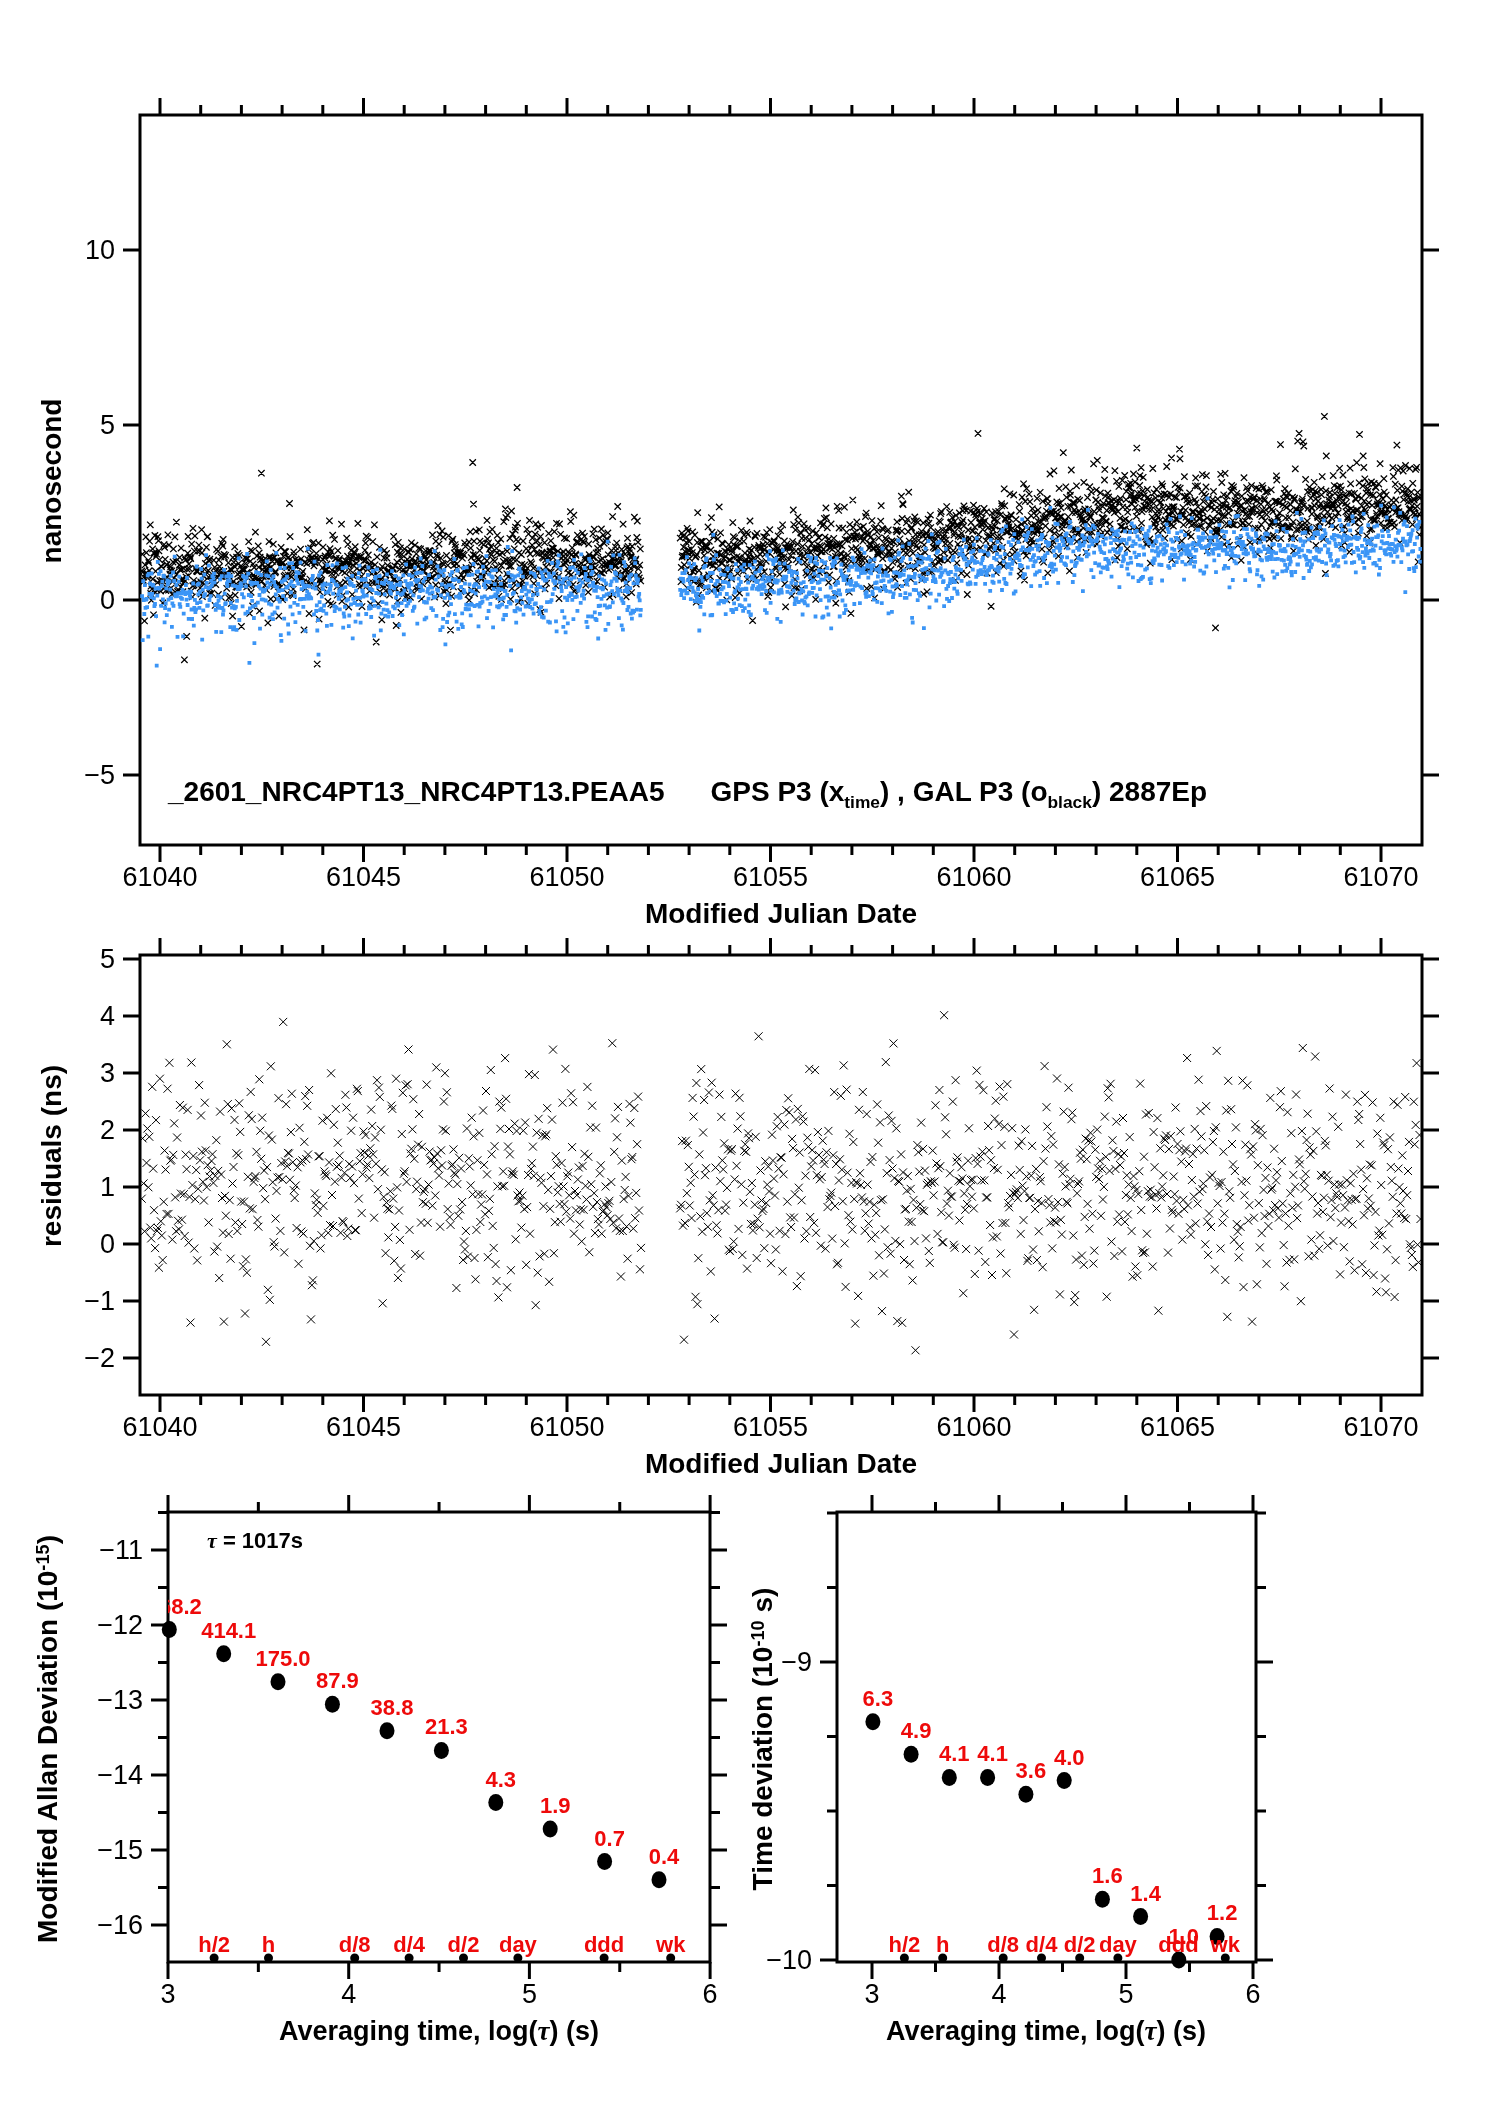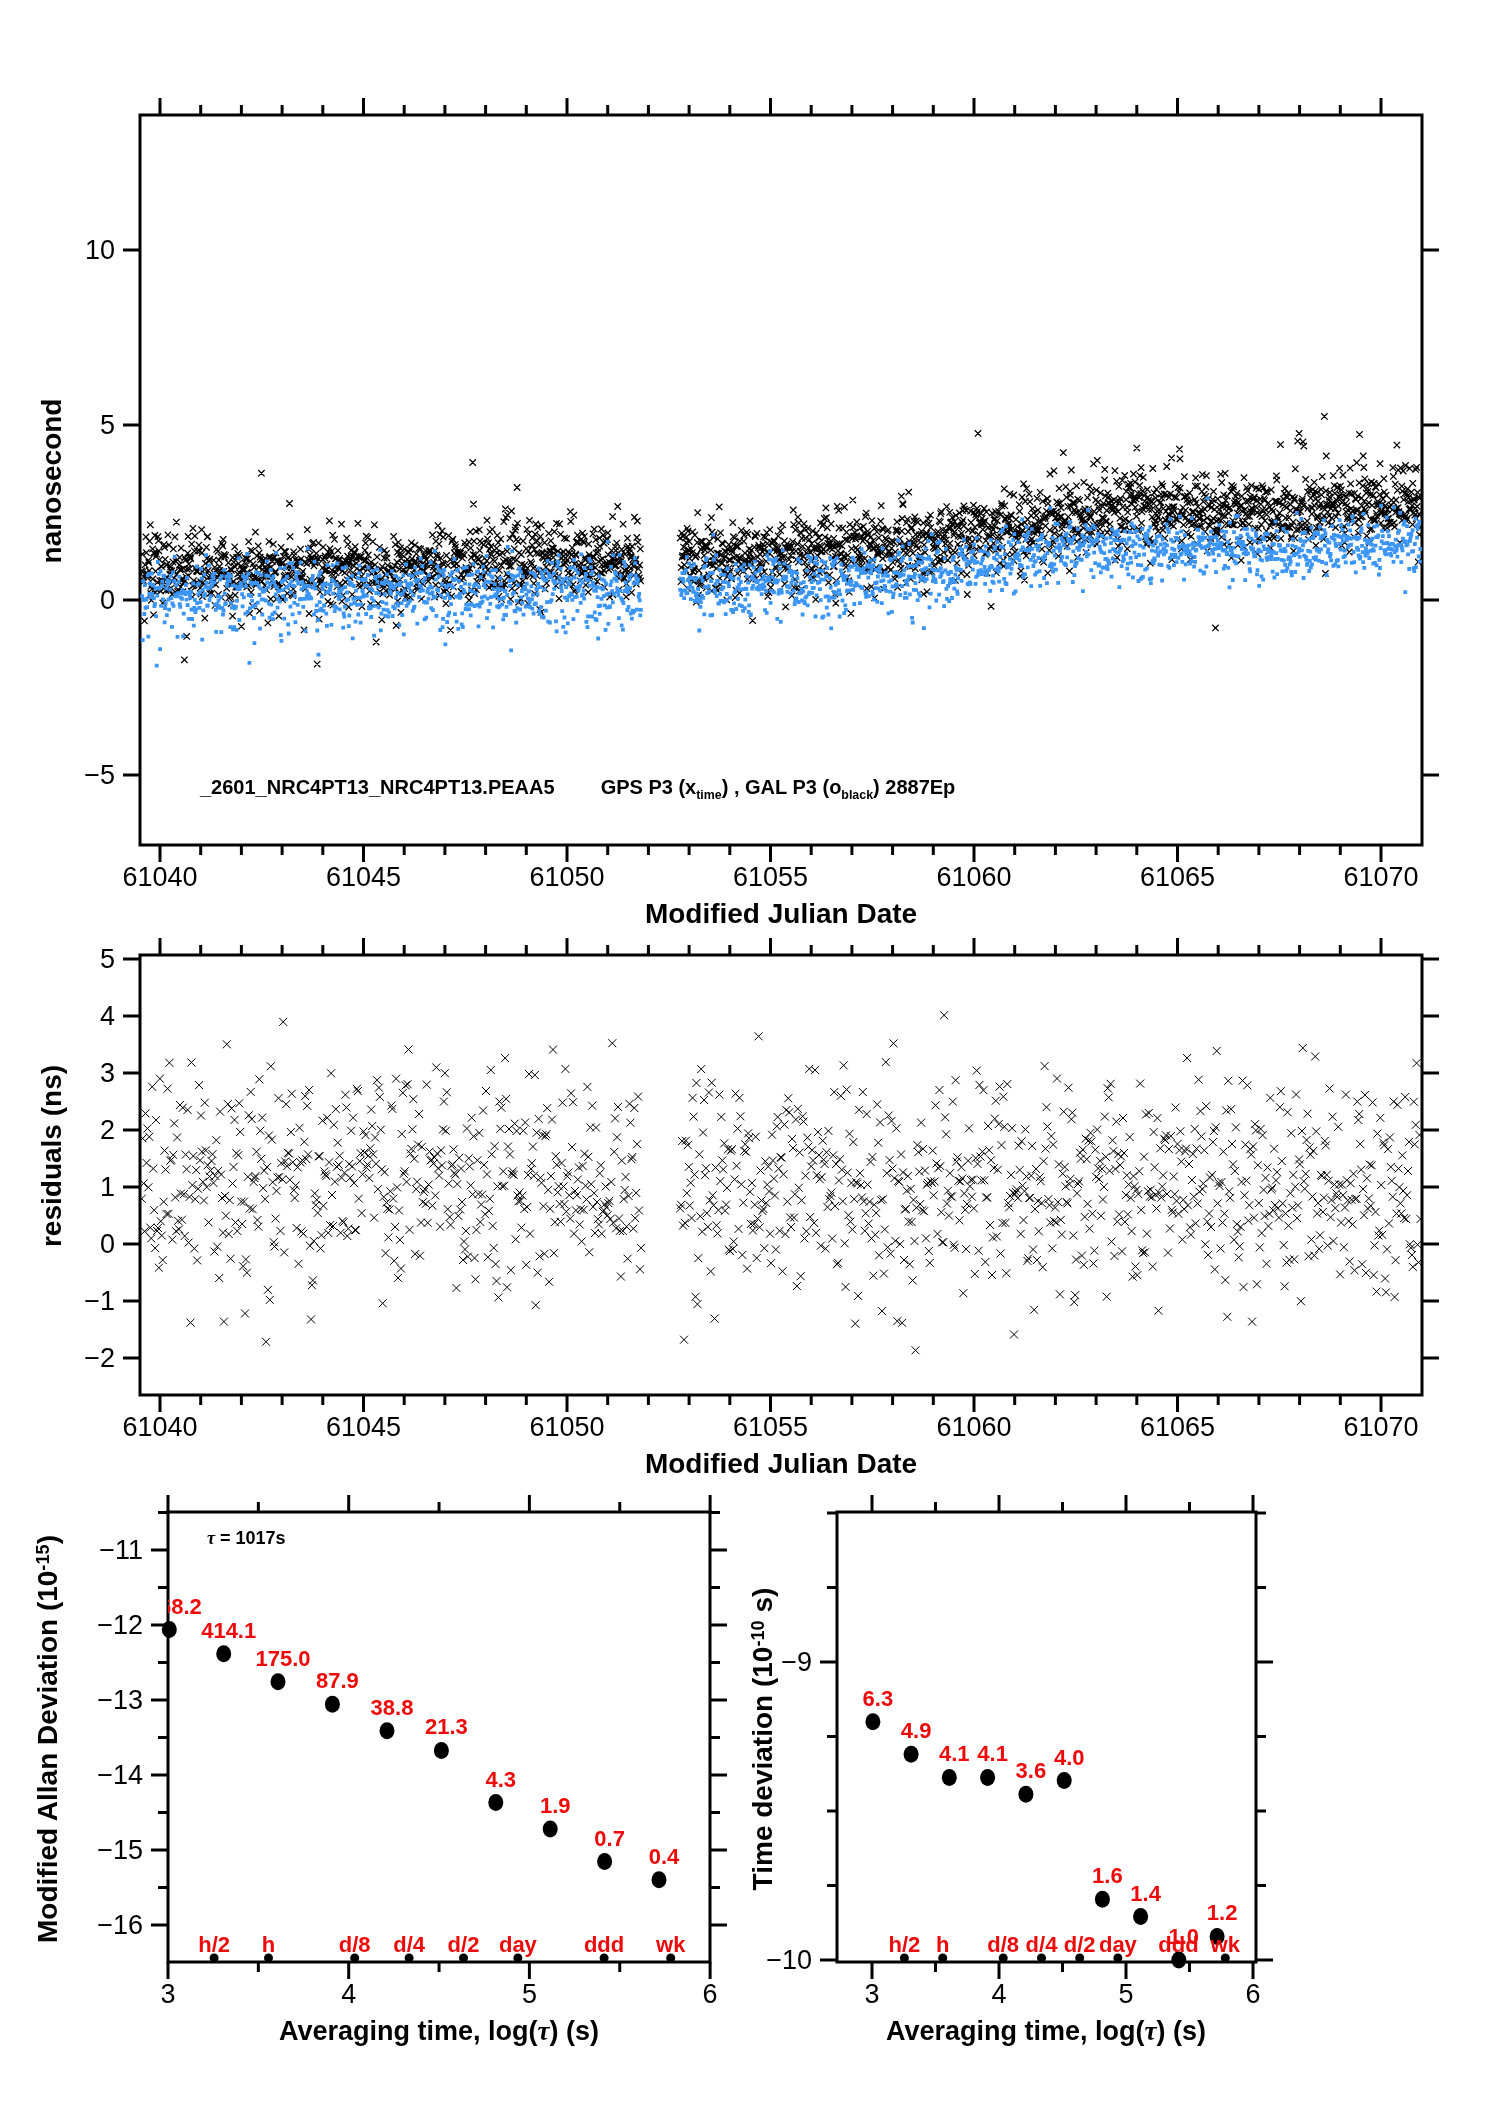--- a/index.html
+++ b/index.html
@@ -2,25 +2,25 @@
 <html><head>
 <meta charset="utf-8">
 <style>
   html,body{margin:0;padding:0;background:#ffffff;}
   body{font-family:"Liberation Sans", sans-serif;}
   #canvas{position:relative;width:1488px;height:2105px;background:#fff;overflow:hidden;}
   #plot-svg{position:absolute;left:0;top:0;}
   .lbl{position:absolute;color:#000;white-space:nowrap;}
   .rot{transform:rotate(-90deg);text-align:center;}
   .axis-title{font-weight:bold;font-size:28px;}
-  .top-title{font-weight:bold;font-size:20px;display:flex;align-items:baseline;margin-left:32px;}
+  .top-title{font-weight:bold;font-size:28px;display:flex;align-items:baseline;}
   .subsc{font-size:62%;position:relative;top:0.38em;font-weight:bold;}
   .supsc{font-size:65%;position:relative;top:-0.45em;font-weight:bold;}
   .annot{font-weight:bold;font-size:24px;}
-  .tau-annot{font-weight:bold;font-size:18px;}
+  .tau-annot{font-weight:bold;font-size:22px;}
   .tau-i{font-style:italic;font-family:"Liberation Serif", serif;}
   .centerbox{width:600px;text-align:center;}
 </style>
 </head>
 <body>
 
 <div id="canvas">
   <svg id="plot-svg" width="1488" height="2105">
       <defs>
         <clipPath id="clip-top">

